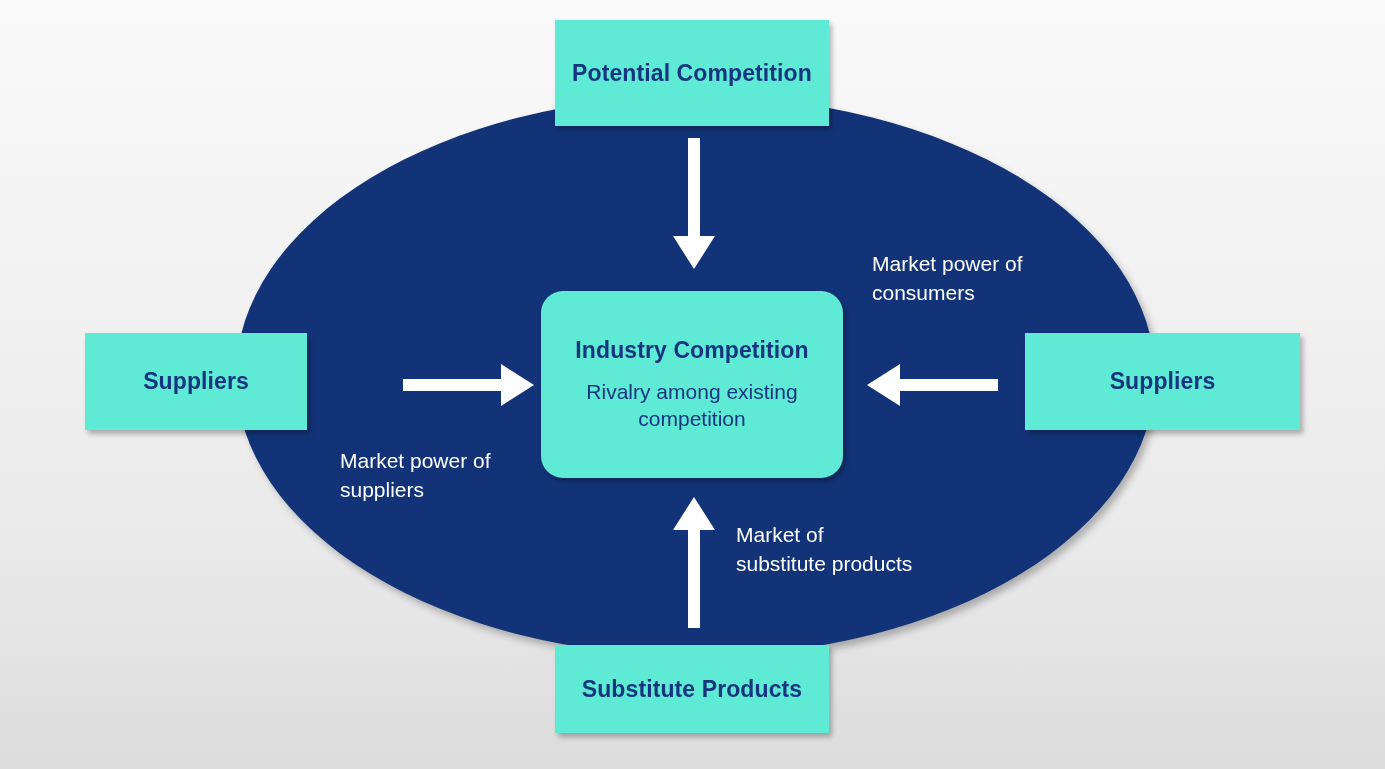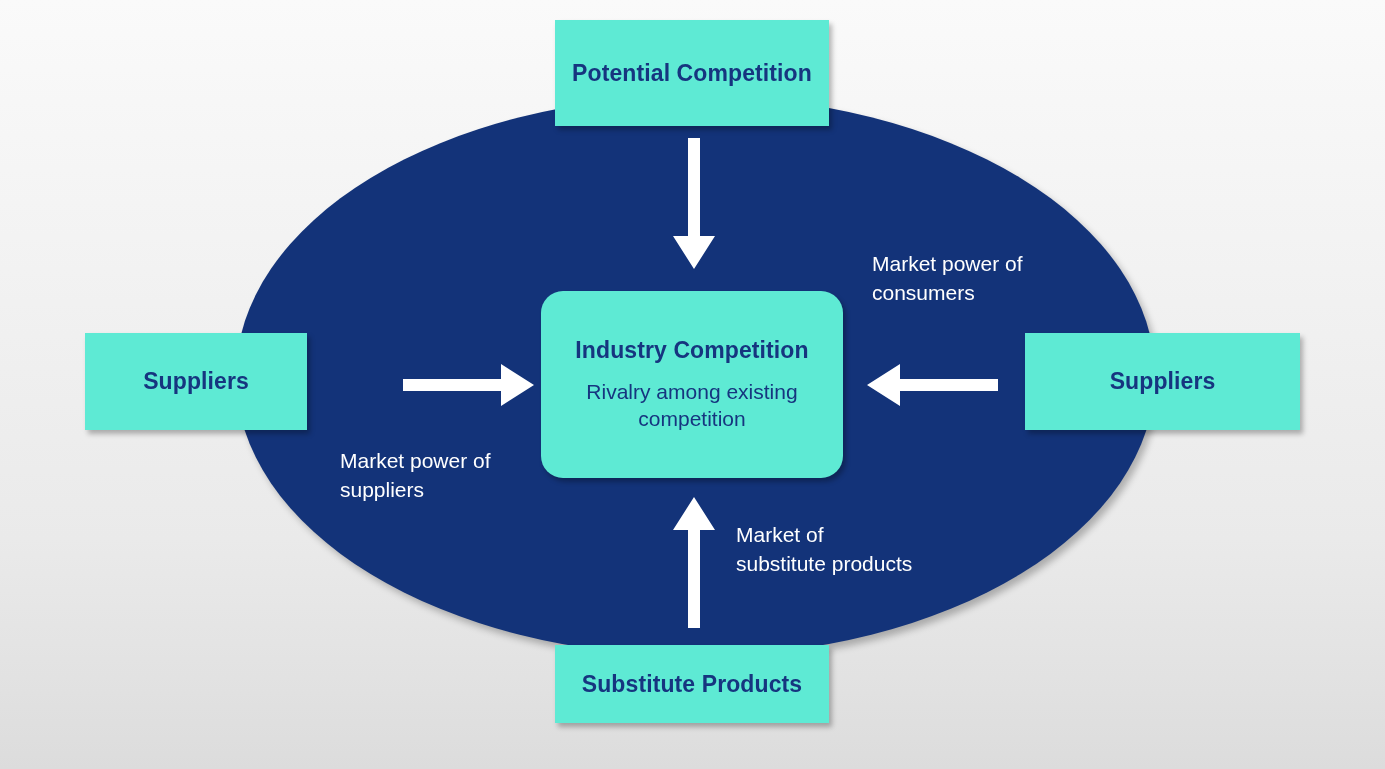--- a/index.html
+++ b/index.html
@@ -65,21 +65,21 @@
   #box-center {
     left: 541px; top: 291px; width: 302px; height: 187px; border-radius: 22px;
   }
   #box-suppliers {
     left: 85px; top: 333px; width: 222px; height: 97px;
   }
   #box-consumer {
     left: 1025px; top: 333px; width: 275px; height: 97px;
   }
   #box-substitute {
-    left: 555px; top: 645px; width: 274px; height: 78px; text-align: center;
+    left: 555px; top: 645px; width: 274px; height: 88px; text-align: center;
   }
 
   
   .arrow { position: absolute; }
   #arrow-down  { left: 672px; top: 138px;  width: 44px;  height: 132px; }
   #arrow-right { left: 403px; top: 363px;  width: 132px; height: 44px; }
   #arrow-left  { left: 866px; top: 363px;  width: 132px; height: 44px; }
   #arrow-up    { left: 672px; top: 496px;  width: 44px;  height: 132px; }
 
   

